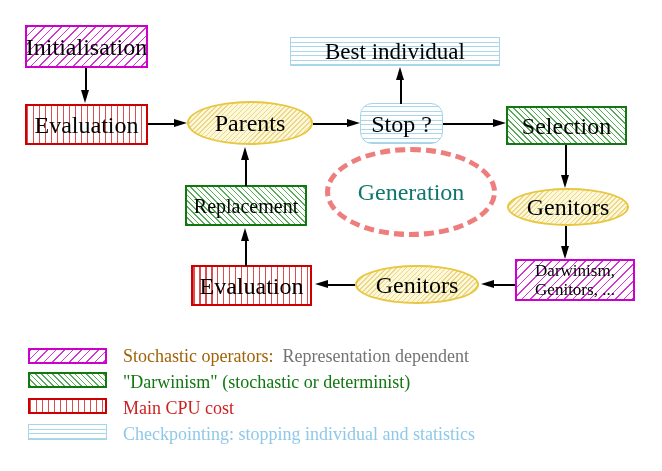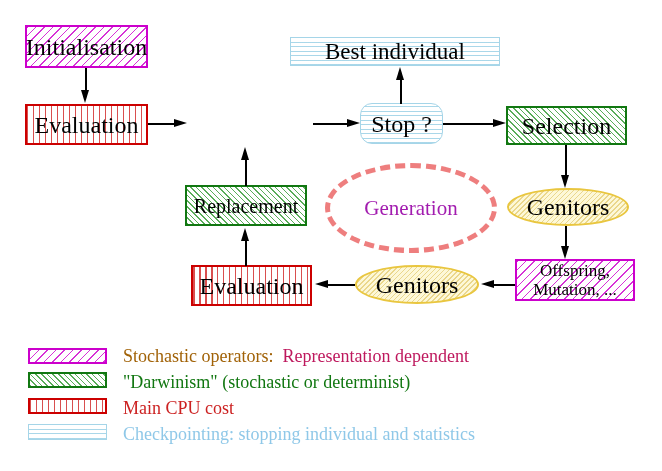--- a/index.html
+++ b/index.html
@@ -41,68 +41,71 @@
   #node-parents{left:187px;top:101px;width:126px;height:44px;}
   #node-best-individual{left:290px;top:37px;width:210px;height:29px;font-size:23px;}
   #node-stop{left:360px;top:103px;width:83px;height:41px;border-radius:12px;}
   #node-selection{left:506px;top:106px;width:121px;height:39px;}
   #node-genitors{left:507px;top:188px;width:122px;height:38px;}
   #node-crossover{left:515px;top:259px;width:120px;height:42px;font-size:17px;line-height:19px;flex-direction:column;}
   #node-offspring{left:355px;top:265px;width:124px;height:39px;}
   #node-evaluation-bottom{left:191px;top:265px;width:121px;height:41px;}
   #node-replacement{left:185px;top:185px;width:122px;height:41px;font-size:20px;}
   #node-generation{
-    left:325px;top:163px;width:172px;height:90px;
+    left:325px;top:147px;width:172px;height:90px;
     border:5px dashed #ee7e7e;border-radius:50%;
-    color:#a21caf;font-size:21px;background:transparent;
+    color:#0f766e;font-size:24px;background:transparent;
   }
   
   .line{position:absolute;background:#000;}
   .vline{width:1.5px;}
   .hline{height:1.5px;}
   .head{position:absolute;width:0;height:0;}
   .head-down{border-left:4.5px solid transparent;border-right:4.5px solid transparent;border-top:13px solid #000;}
   .head-up{border-left:4.5px solid transparent;border-right:4.5px solid transparent;border-bottom:13px solid #000;}
   .head-right{border-top:4.5px solid transparent;border-bottom:4.5px solid transparent;border-left:13px solid #000;}
   .head-left{border-top:4.5px solid transparent;border-bottom:4.5px solid transparent;border-right:13px solid #000;}
   
   .swatch{position:absolute;left:28px;width:79px;height:16px;box-sizing:border-box;}
   .legend-label{position:absolute;left:123px;font-size:18px;line-height:18px;white-space:nowrap;}
   .lg-magenta{color:#a16207;}
-  .lg-gold{color:#be185d;margin-left:9px;}
+  .lg-gold{color:#737373;margin-left:9px;}
   .lg-green{color:#117711;}
   .lg-red{color:#cc2222;}
   .lg-blue{color:#8fc8e8;}
 </style>
 </head>
 <body>
 
 <div class="canvas">
 
   <div class="node hatch-magenta" id="node-initialisation">
     <span>Initialisation</span>
   </div>
   <div class="node stripes-red" id="node-evaluation-top">
     <span>Evaluation</span>
   </div>
+  <div class="node hatch-yellow" id="node-parents">
+    <span>Parents</span>
+  </div>
   <div class="node stripes-cyan" id="node-best-individual">
     <span>Best individual</span>
   </div>
   <div class="node stripes-cyan" id="node-stop">
     <span>Stop ?</span>
   </div>
   <div class="node hatch-green" id="node-selection">
     <span>Selection</span>
   </div>
   <div class="node hatch-yellow" id="node-genitors">
     <span>Genitors</span>
   </div>
   <div class="node hatch-magenta" id="node-crossover">
-    <span>Offspring,</span>
-    <span>Mutation, ...</span>
+    <span>Darwinism,</span>
+    <span>Genitors, ...</span>
   </div>
   <div class="node hatch-yellow" id="node-offspring">
     <span>Genitors</span>
   </div>
   <div class="node stripes-red" id="node-evaluation-bottom">
     <span>Evaluation</span>
   </div>
   <div class="node hatch-green" id="node-replacement">
     <span>Replacement</span>
   </div>

